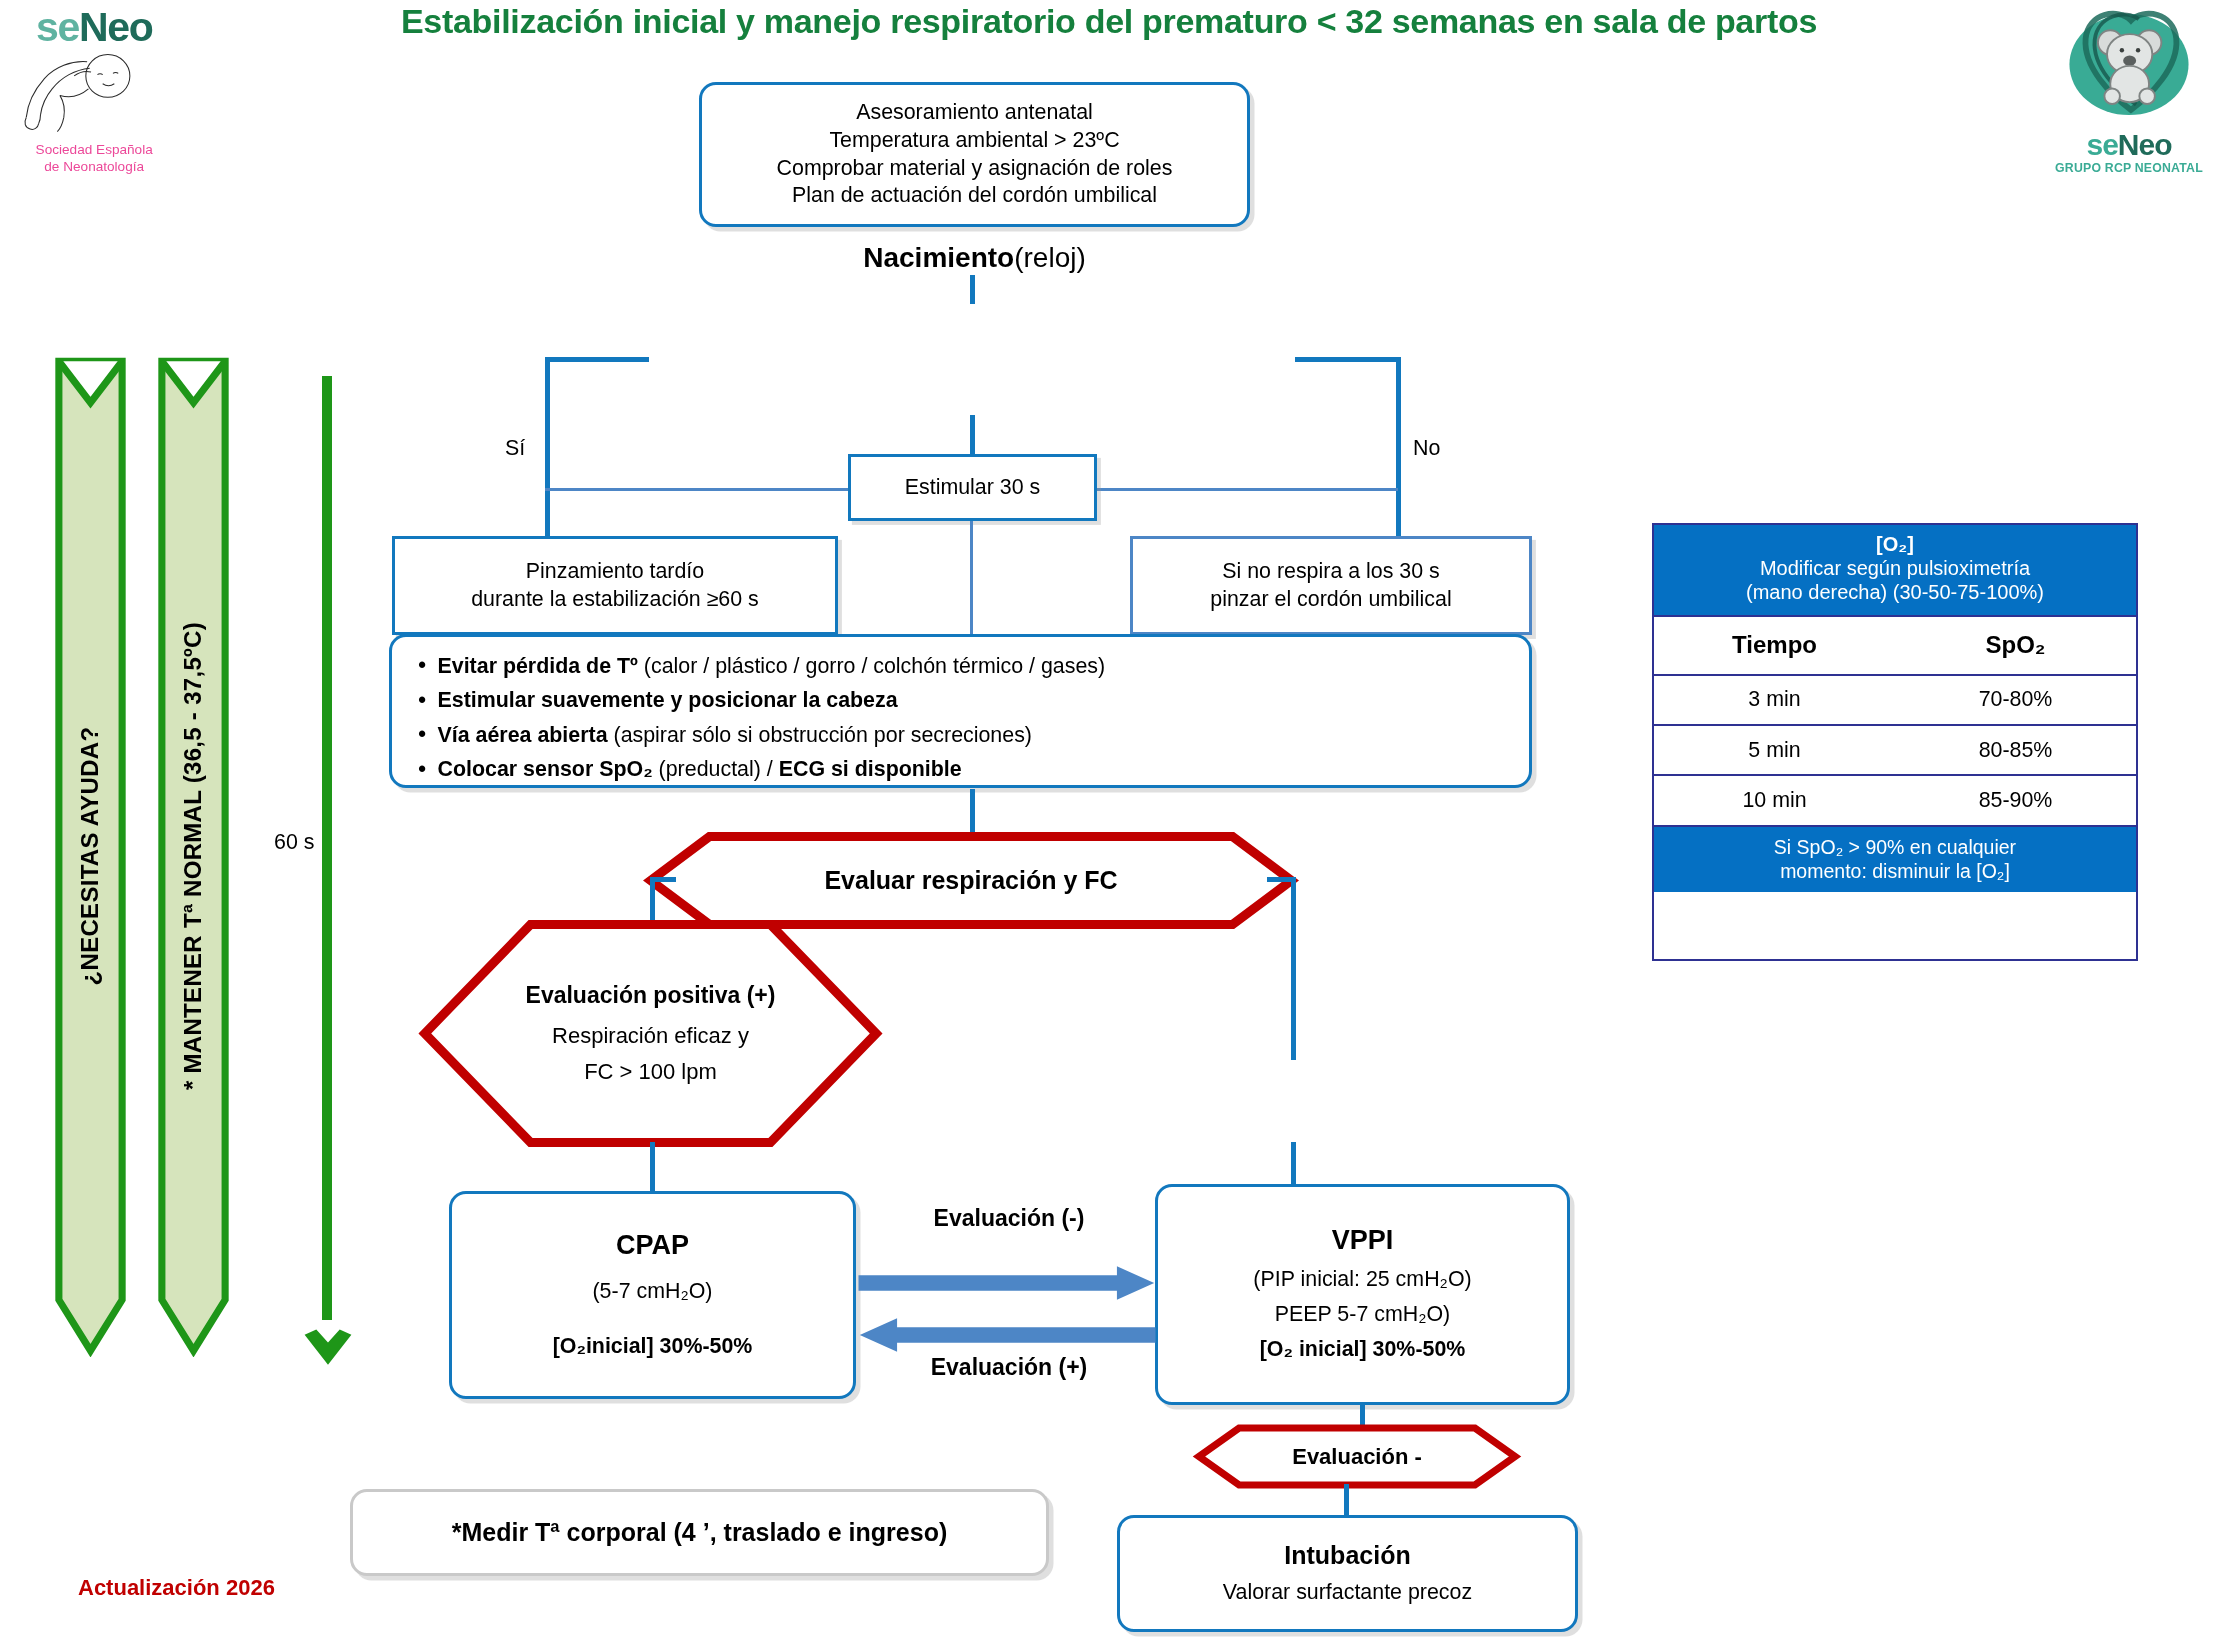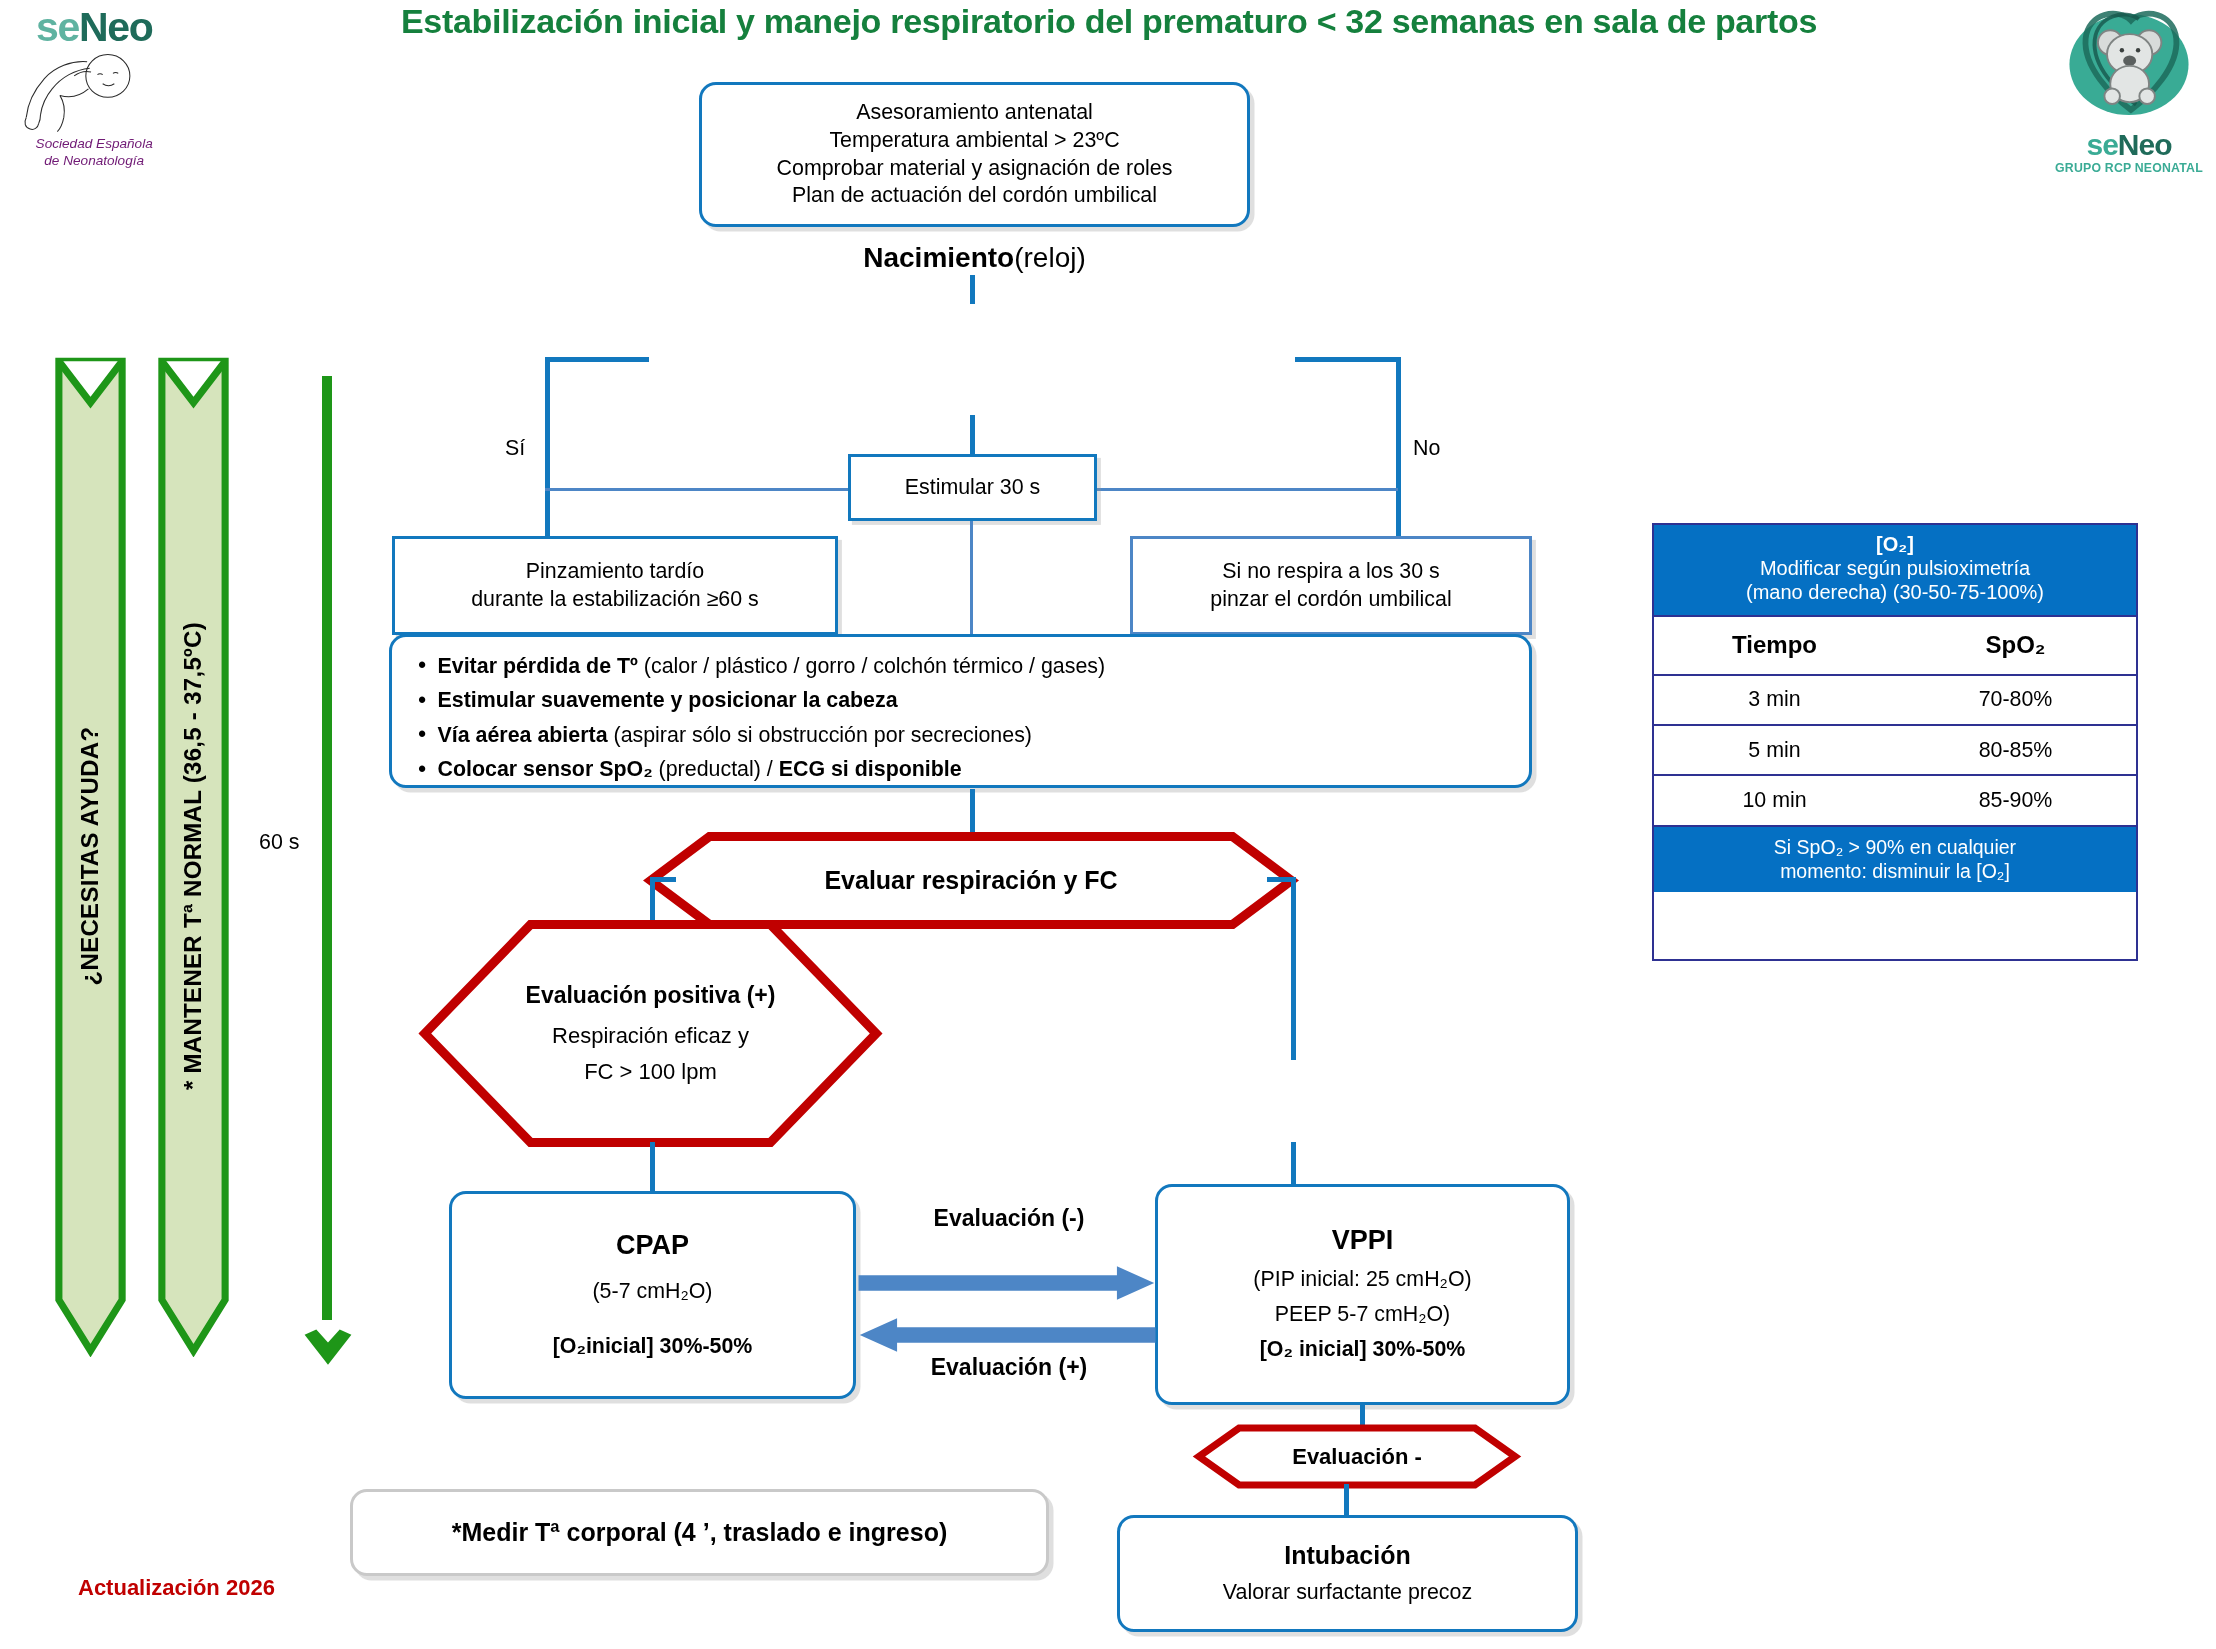--- a/index.html
+++ b/index.html
@@ -13,21 +13,21 @@
 
   
   #title{left:214px;top:1.3px;width:1790px;height:40px;font-size:34px;font-weight:bold;color:#15803d;
          font-family:"Liberation Sans", sans-serif;letter-spacing:-0.3px;}
 
   
   #logo-left{left:11.7px;top:6.5px;width:165px;height:178px;}
   #logo-left .wordmark{font-size:41px;font-weight:bold;letter-spacing:-1.3px;line-height:1;}
   #logo-left .wm-se{color:#5fb3a1;}
   #logo-left .wm-neo{color:#1f6b5a;}
-  #logo-left .tagline{font-size:13.6px;color:#701a75;line-height:1.25;margin-top:0;font-weight:500;font-style:italic;}
+  #logo-left .tagline{font-size:13.6px;color:#ec4899;line-height:1.25;margin-top:6px;font-weight:500;}
   #logo-left .baby{width:136px;height:83px;margin:2.6px auto 1.3px auto;}
 
   
   #logo-right{left:2048px;top:5.2px;width:162px;height:188px;}
   #logo-right .wordmark{font-size:30px;font-weight:bold;letter-spacing:-1px;line-height:1;text-align:center;}
   #logo-right .wm-se{color:#3aab95;}
   #logo-right .wm-neo{color:#1f6b5a;}
   #logo-right .tagline{font-size:12.3px;color:#3aab95;text-align:center;font-weight:bold;letter-spacing:0.2px;margin-top:1.3px;}
 
   
@@ -156,21 +156,21 @@
   <div class="abs" style="left:158px;top:355px;width:71px;height:1002px;display:flex;align-items:center;justify-content:center;">
     <div style="transform:rotate(-90deg);white-space:nowrap;font-size:24px;font-weight:bold;color:#000;letter-spacing:0.3px;">* MANTENER Tª  NORMAL (36,5 - 37,5ºC)</div>
   </div>
 
   <div class="abs" style="left:322px;top:376px;width:10.4px;height:944px;background:#1E9618;"></div>
   <div class="abs" style="left:302px;top:1310px;">
     <svg width="52" height="56" viewBox="0 0 80 86">
       <polygon points="40,84 4,38 22,30 40,50 58,30 76,38" fill="#1E9618"></polygon>
     </svg>
   </div>
-  <div class="plainlbl" style="left:259px;top:830px;text-align:right;">60 s</div>
+  <div class="plainlbl" style="left:274px;top:830px;text-align:right;">60 s</div>
 
   <div class="abs rbox vcol" style="left:699px;top:82px;width:551px;height:145px;padding:3.9px 11.7px;">
     <div class="t-reg">Asesoramiento antenatal</div>
     <div class="t-reg">Temperatura ambiental &gt; 23ºC</div>
     <div class="t-reg">Comprobar material y asignación de roles</div>
     <div class="t-reg">Plan de actuación del cordón umbilical</div>
   </div>
 
   <div class="abs ctr" style="left:699px;top:241px;width:551px;height:34px;">
     <span style="font-size:28px;font-weight:bold;color:#000;">Nacimiento</span>

